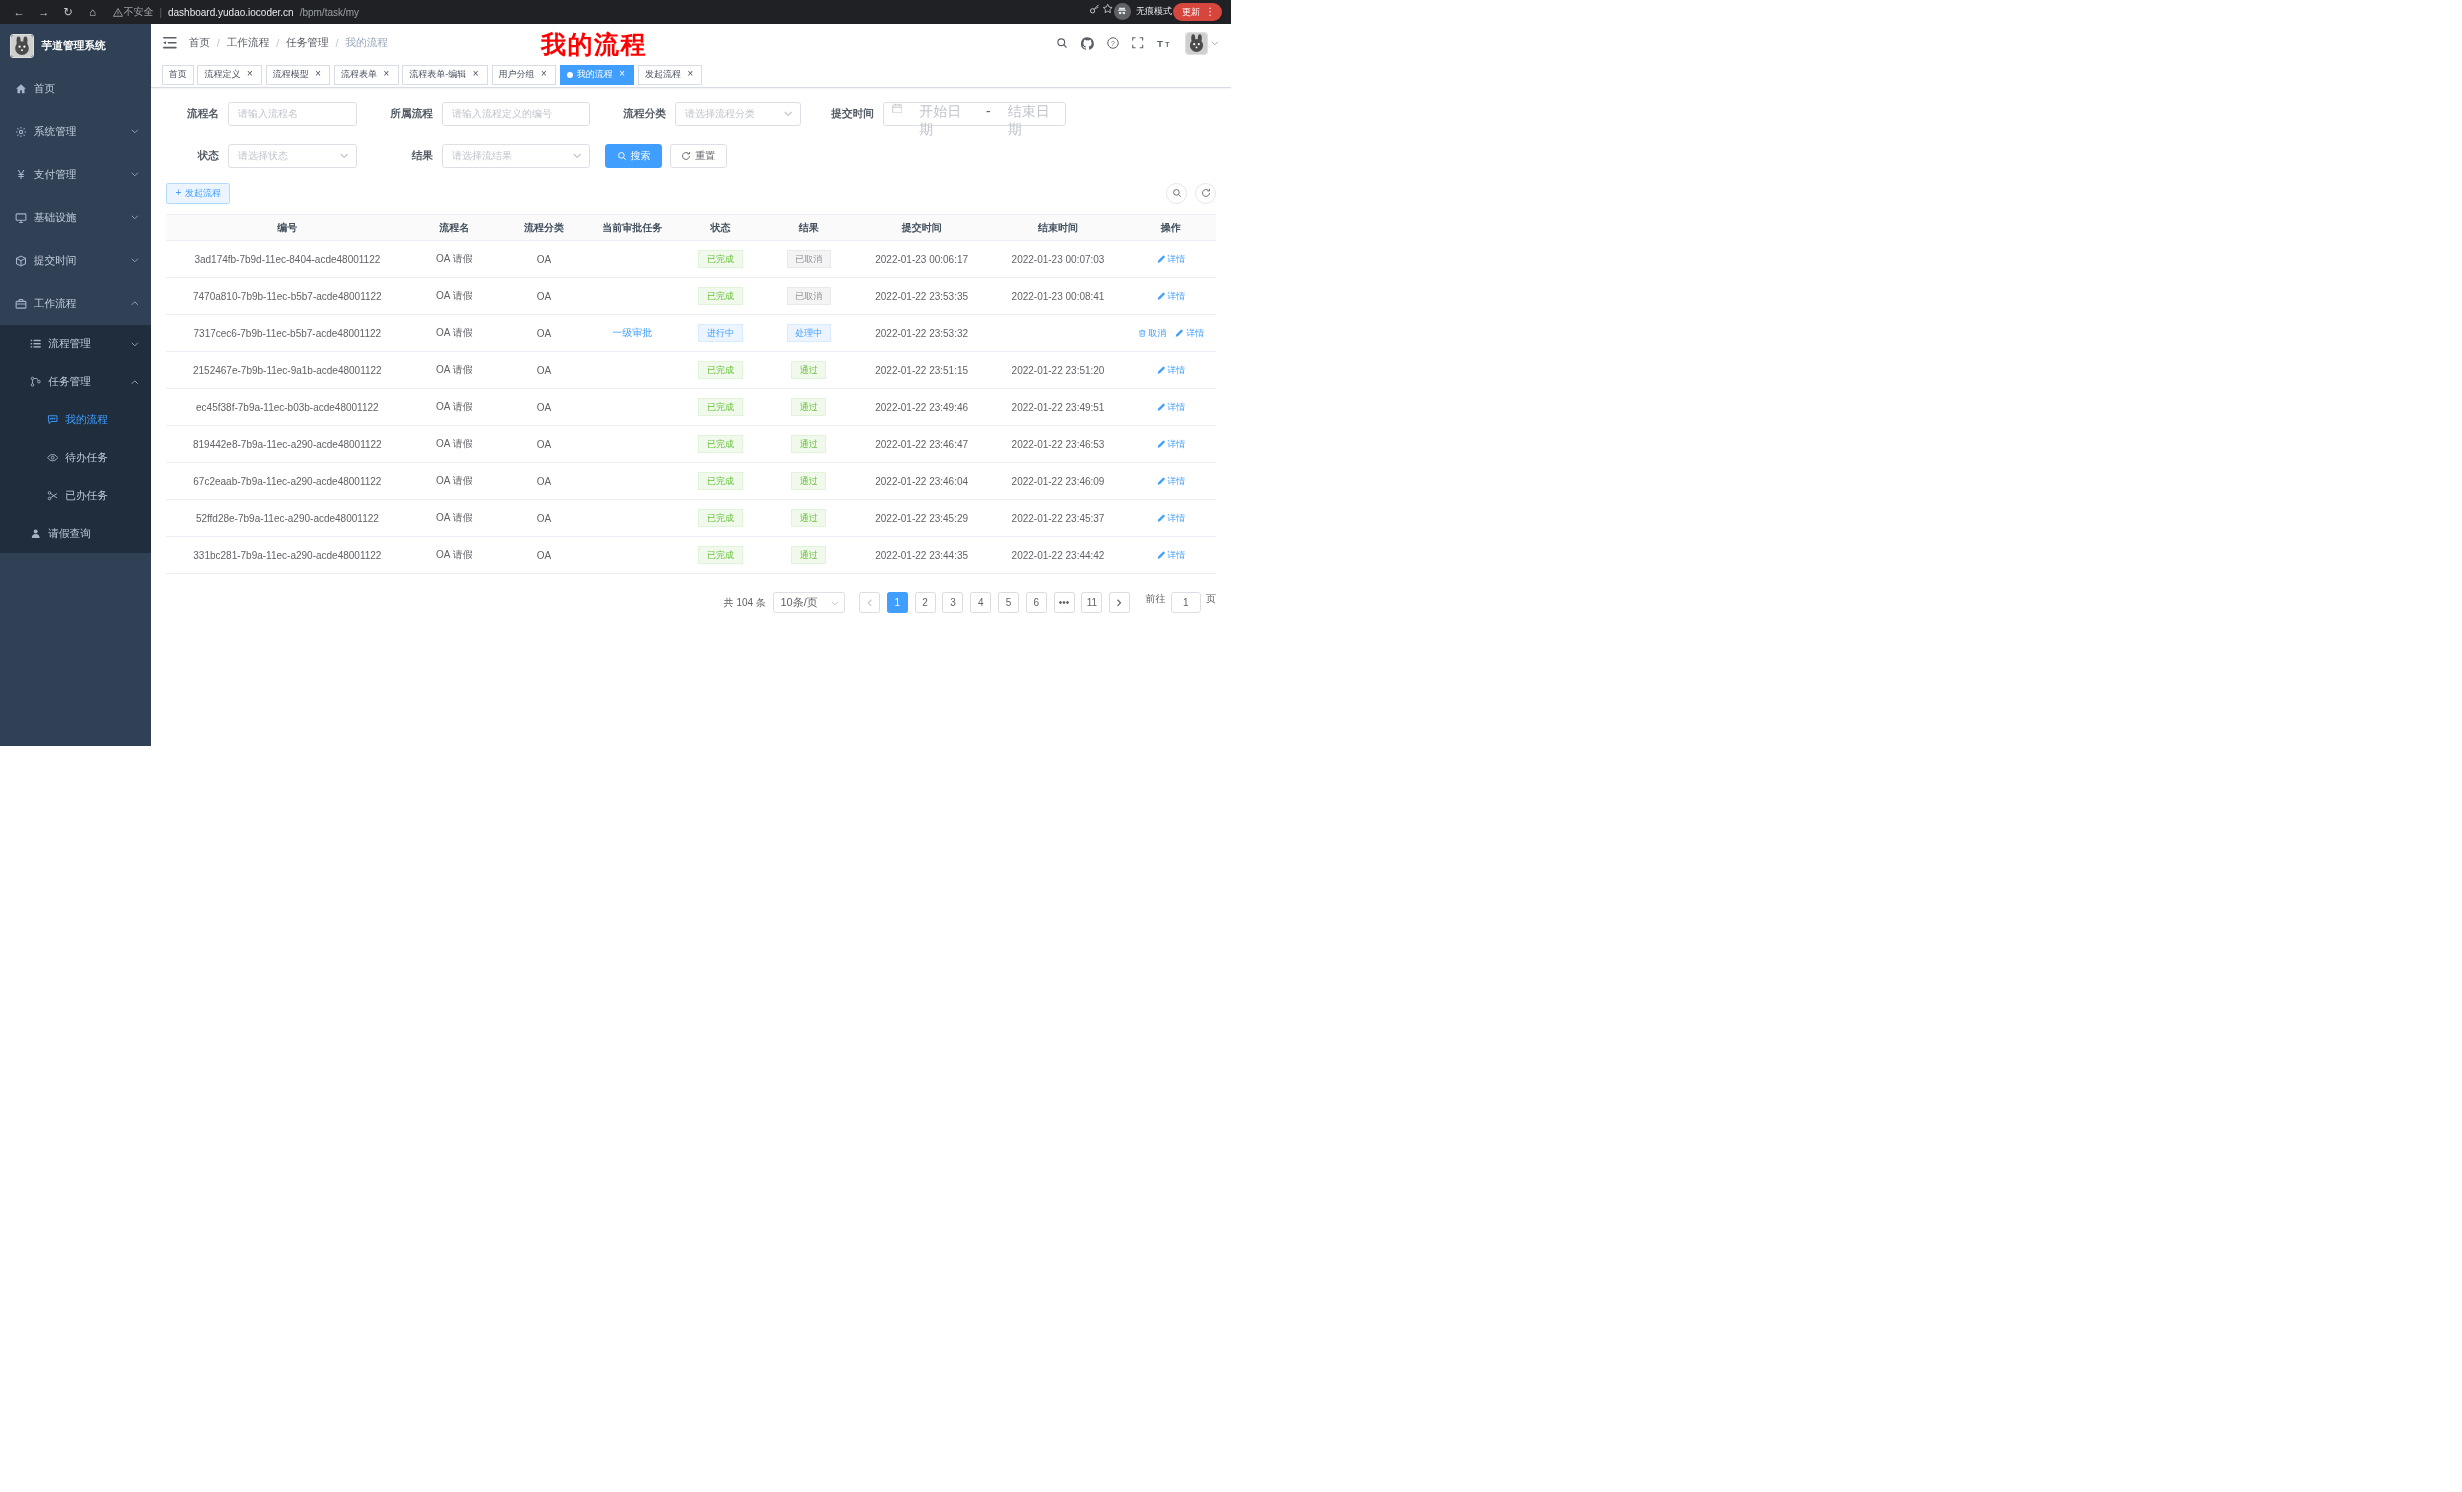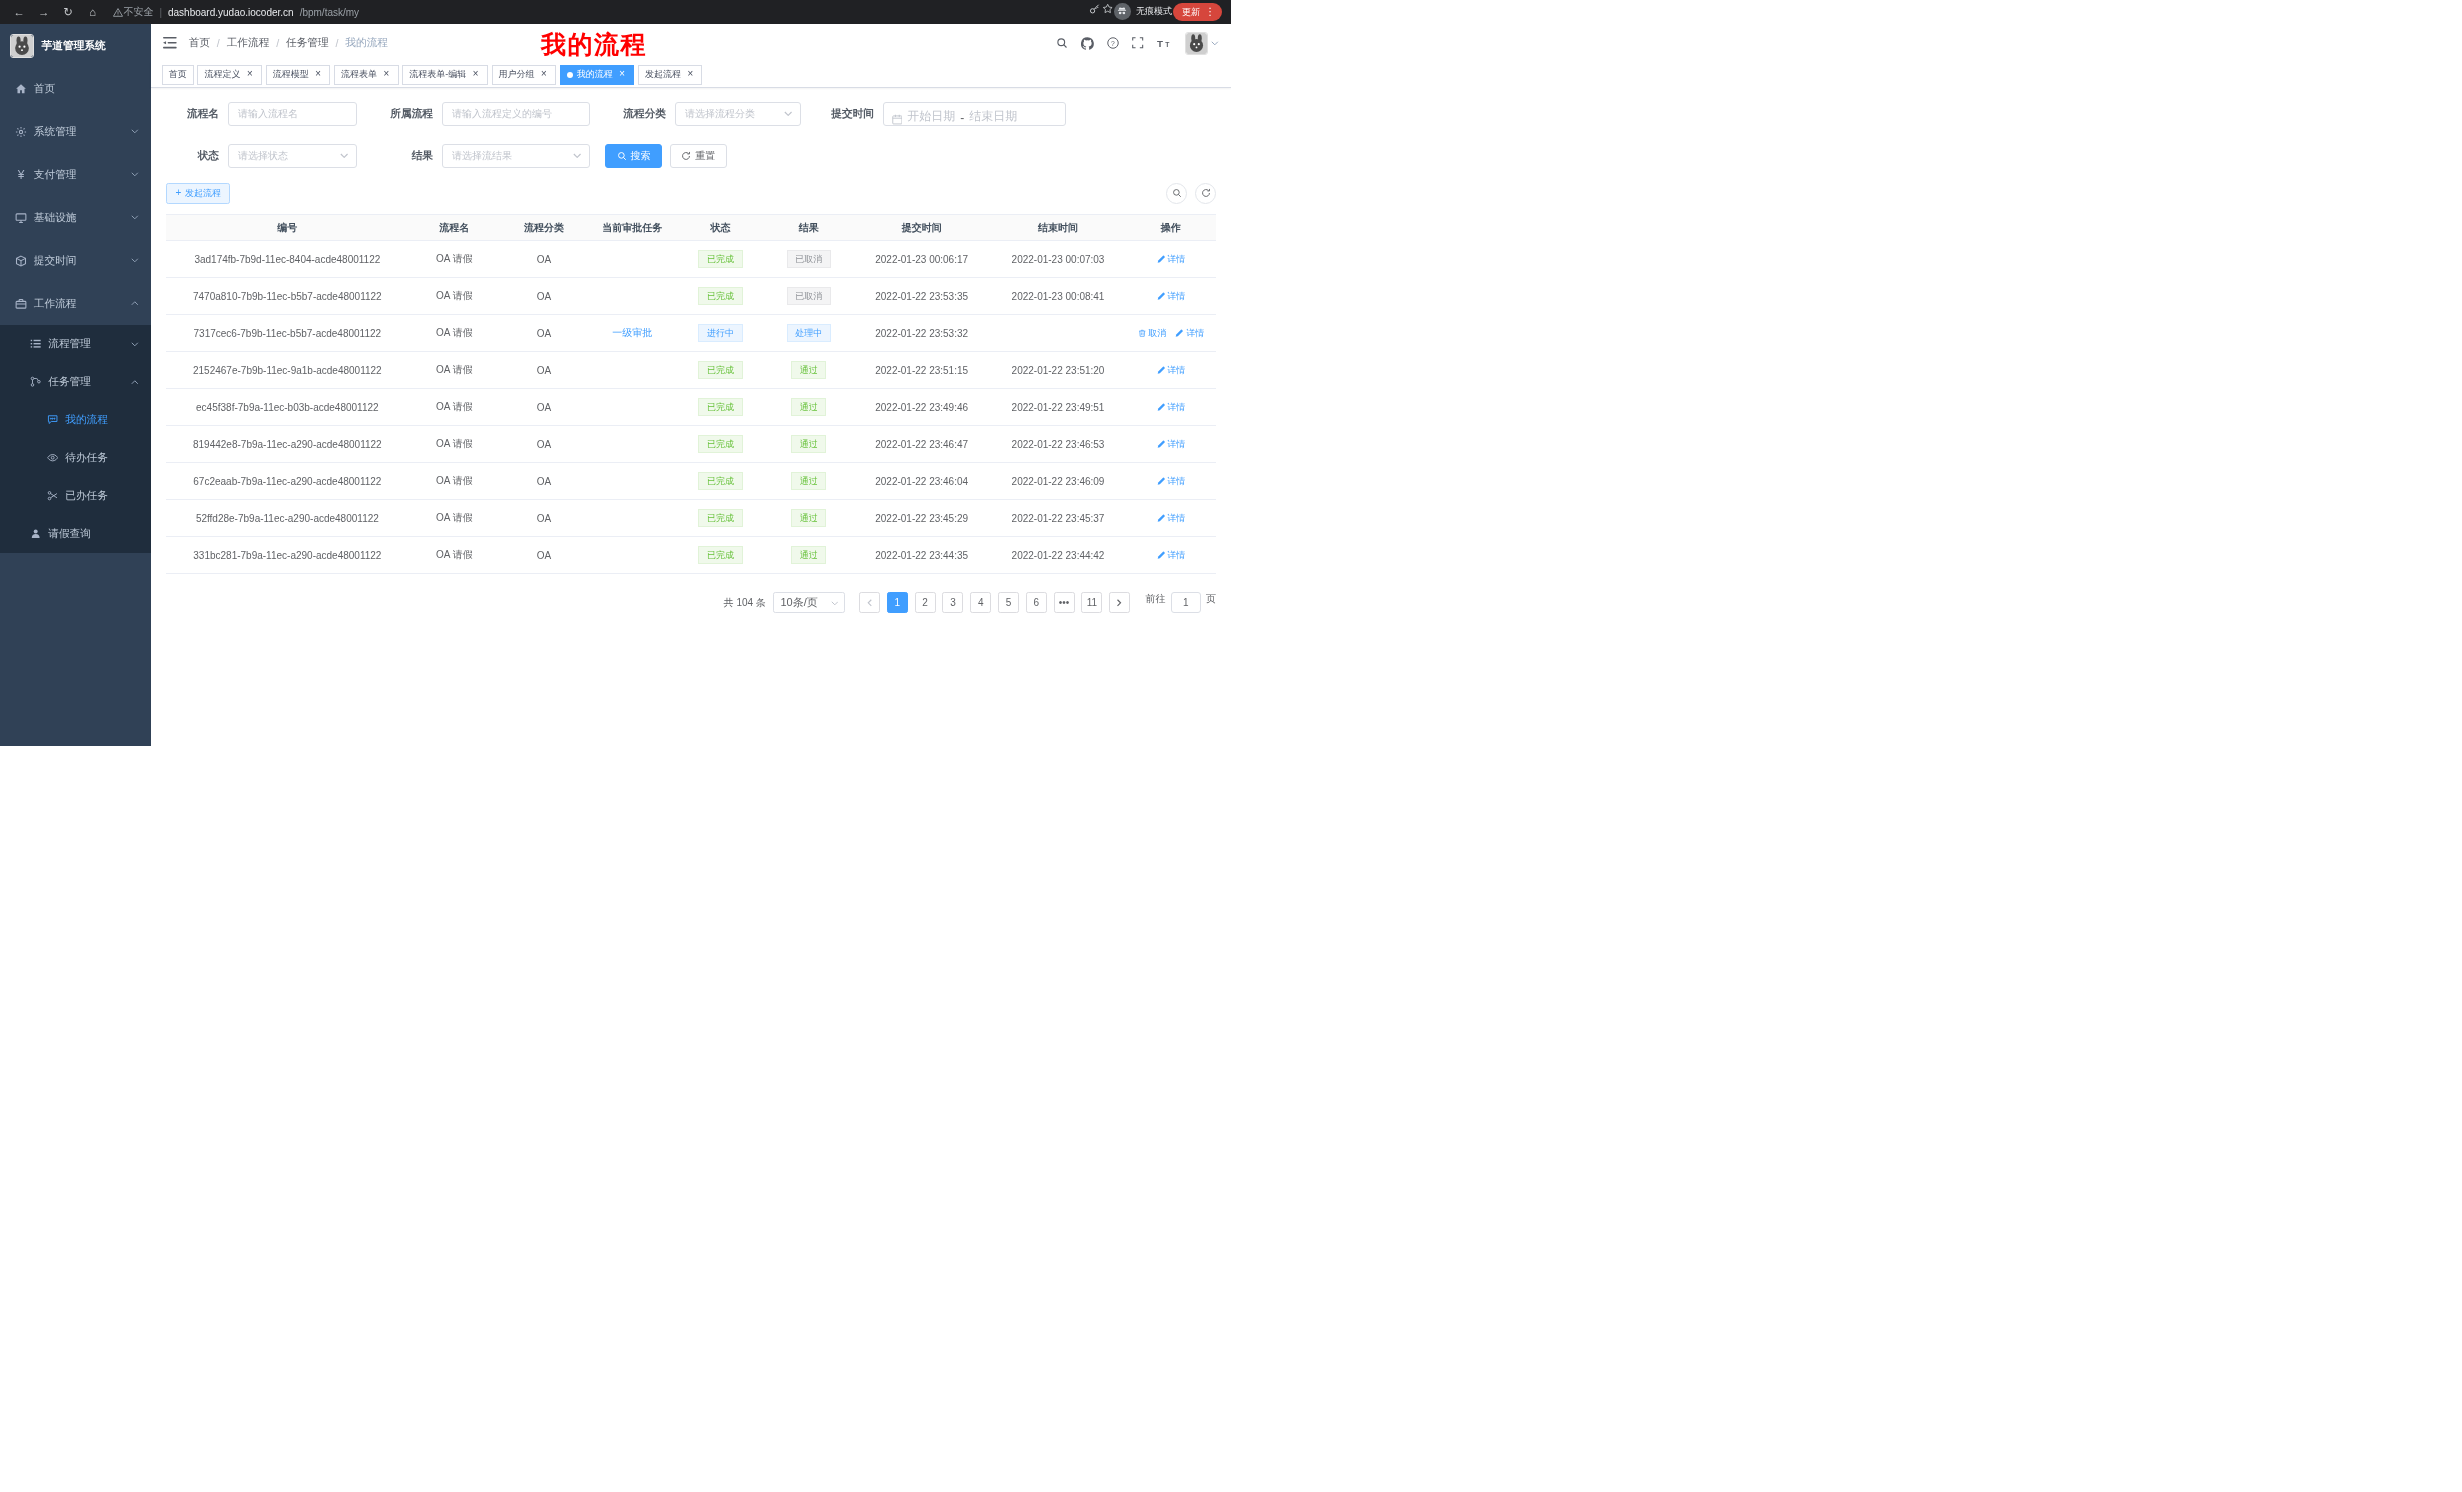--- a/index.html
+++ b/index.html
@@ -60,21 +60,21 @@
 
   
   .content{flex:1;padding:13.7px 15px 0}
   .frow{display:flex;align-items:center;margin-bottom:18px}
   .fitem{display:flex;align-items:center;margin-right:15px}
   .flabel{font-size:10.7px;font-weight:700;color:#555c66;margin-right:9px;white-space:nowrap;text-align:right}
   .w70{width:53px}.w80{width:61px}.w76{width:58px}
   input.inp{height:24px;border:0.8px solid #dcdfe6;border-radius:3px;padding:0 9px;font-size:10px;color:#606266;outline:none;font-family:inherit}
   input.inp::placeholder{color:#c0c4cc}
   .sel{height:24px;border:0.8px solid #dcdfe6;border-radius:3px;padding:0 7.6px 0 9px;font-size:10px;color:#c0c4cc;display:flex;align-items:center;justify-content:space-between;cursor:pointer;background:#fff}
-  .drange{width:183px;height:24px;border:0.8px solid #dcdfe6;border-radius:3px;display:flex;align-items:flex-end;gap:5px;padding:0 7.6px;font-size:12px;color:#c0c4cc;background:#fff;cursor:pointer}
+  .drange{width:183px;height:24px;border:0.8px solid #dcdfe6;border-radius:3px;display:flex;align-items:flex-start;gap:17px;padding:0 7.6px;font-size:14px;color:#c0c4cc;background:#fff;cursor:pointer}
   .drange .dash{color:#606266}
   .btn{height:24px;padding:0 10.7px;border-radius:3px;font-size:10px;display:inline-flex;align-items:center;gap:3.8px;cursor:pointer;border:0.8px solid #dcdfe6;background:#fff;color:#606266;font-family:inherit}
   .btn.primary{background:#409eff;border-color:#409eff;color:#fff}
   .btn.reset{margin-left:7.6px}
   .toolbar{display:flex;align-items:center;margin-bottom:10.7px}
   .btn-create{height:21px;padding:0 8.4px;background:#ecf5ff;border:0.8px solid #b3d8ff;color:#409eff;border-radius:2.3px;font-size:9px;display:inline-flex;align-items:center;gap:3.8px;cursor:pointer}
   .toolbar .spacer{flex:1}
   .circle-btn{width:21px;height:21px;border-radius:50%;border:0.8px solid #e3e6eb;background:#fff;display:flex;align-items:center;justify-content:center;color:#606266;cursor:pointer;margin-left:7.6px}
 
   

